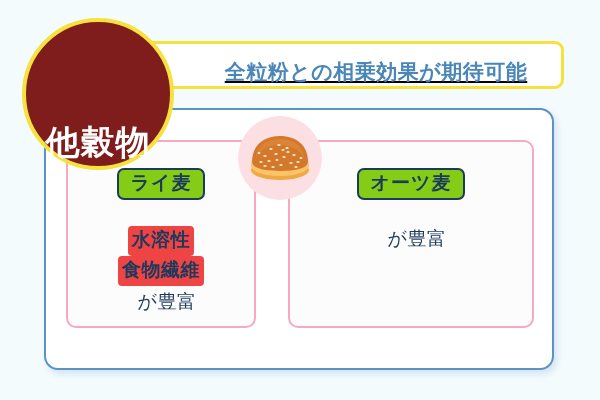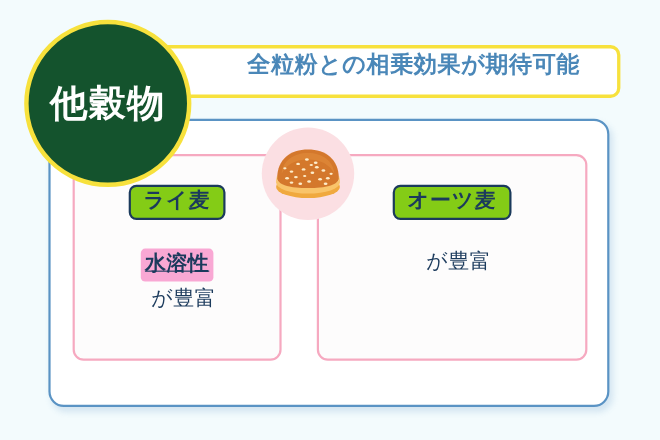--- a/index.html
+++ b/index.html
@@ -60,45 +60,46 @@
     position: absolute;
     left: 140px;
     top: 41px;
     width: 424px;
     height: 48px;
     background: #ffffff;
     border: 3px solid #f7e13c;
     border-radius: 9px;
     box-sizing: border-box;
     display: flex;
-    align-items: flex-start;
+    align-items: flex-end;
     justify-content: center;
+    text-decoration: underline;
   }
   .header-text {
     color: #4a87b8;
     font-size: 21px;
     font-weight: bold;
     letter-spacing: 0.5px;
     white-space: nowrap;
     padding-left: 48px;
   }
 
   
   .circle-badge {
     position: absolute;
     left: 22px;
     top: 18px;
     width: 152px;
     height: 152px;
     border-radius: 50%;
-    background: #14532d;
+    background: #7f1d1d;
     border: 4px solid #f7e13c;
     box-sizing: border-box;
     display: flex;
-    align-items: center;
+    align-items: flex-end;
     justify-content: center;
     z-index: 6;
   }
   .circle-label {
     color: #ffffff;
     font-size: 34px;
     font-weight: bold;
     letter-spacing: 1px;
     white-space: nowrap;
   }
@@ -151,28 +152,27 @@
   .facts {
     margin-top: 26px;
     line-height: 1.42;
   }
   .fact-line {
     display: block;
     white-space: nowrap;
   }
   .hl {
     display: inline-block;
-    background: #f9a8d4;
+    background: #ef4444;
     border-radius: 4px;
     color: #1b3a5c;
     font-size: 19px;
     font-weight: bold;
     padding: 1px 4px 2px 4px;
     letter-spacing: 0.5px;
-    text-decoration: underline;
   }
   .sep {
     display: inline-block;
     color: #1b3a5c;
     font-size: 19px;
     font-weight: bold;
     padding: 0 1px;
   }
   .suffix {
     display: block;
@@ -234,20 +234,23 @@
       </g>
     </svg>
   </div>
 
   <div class="col left">
     <div class="grain-badge">ライ麦</div>
     <div class="facts">
       <span class="fact-line">
         <span class="hl">水溶性</span>
       </span>
+      <span class="fact-line">
+        <span class="hl">食物繊維</span>
+      </span>
       <span class="suffix">が豊富</span>
     </div>
   </div>
 
   <div class="col right">
     <div class="grain-badge">オーツ麦</div>
     <div class="facts">
       <span class="suffix">が豊富</span>
     </div>
   </div>

